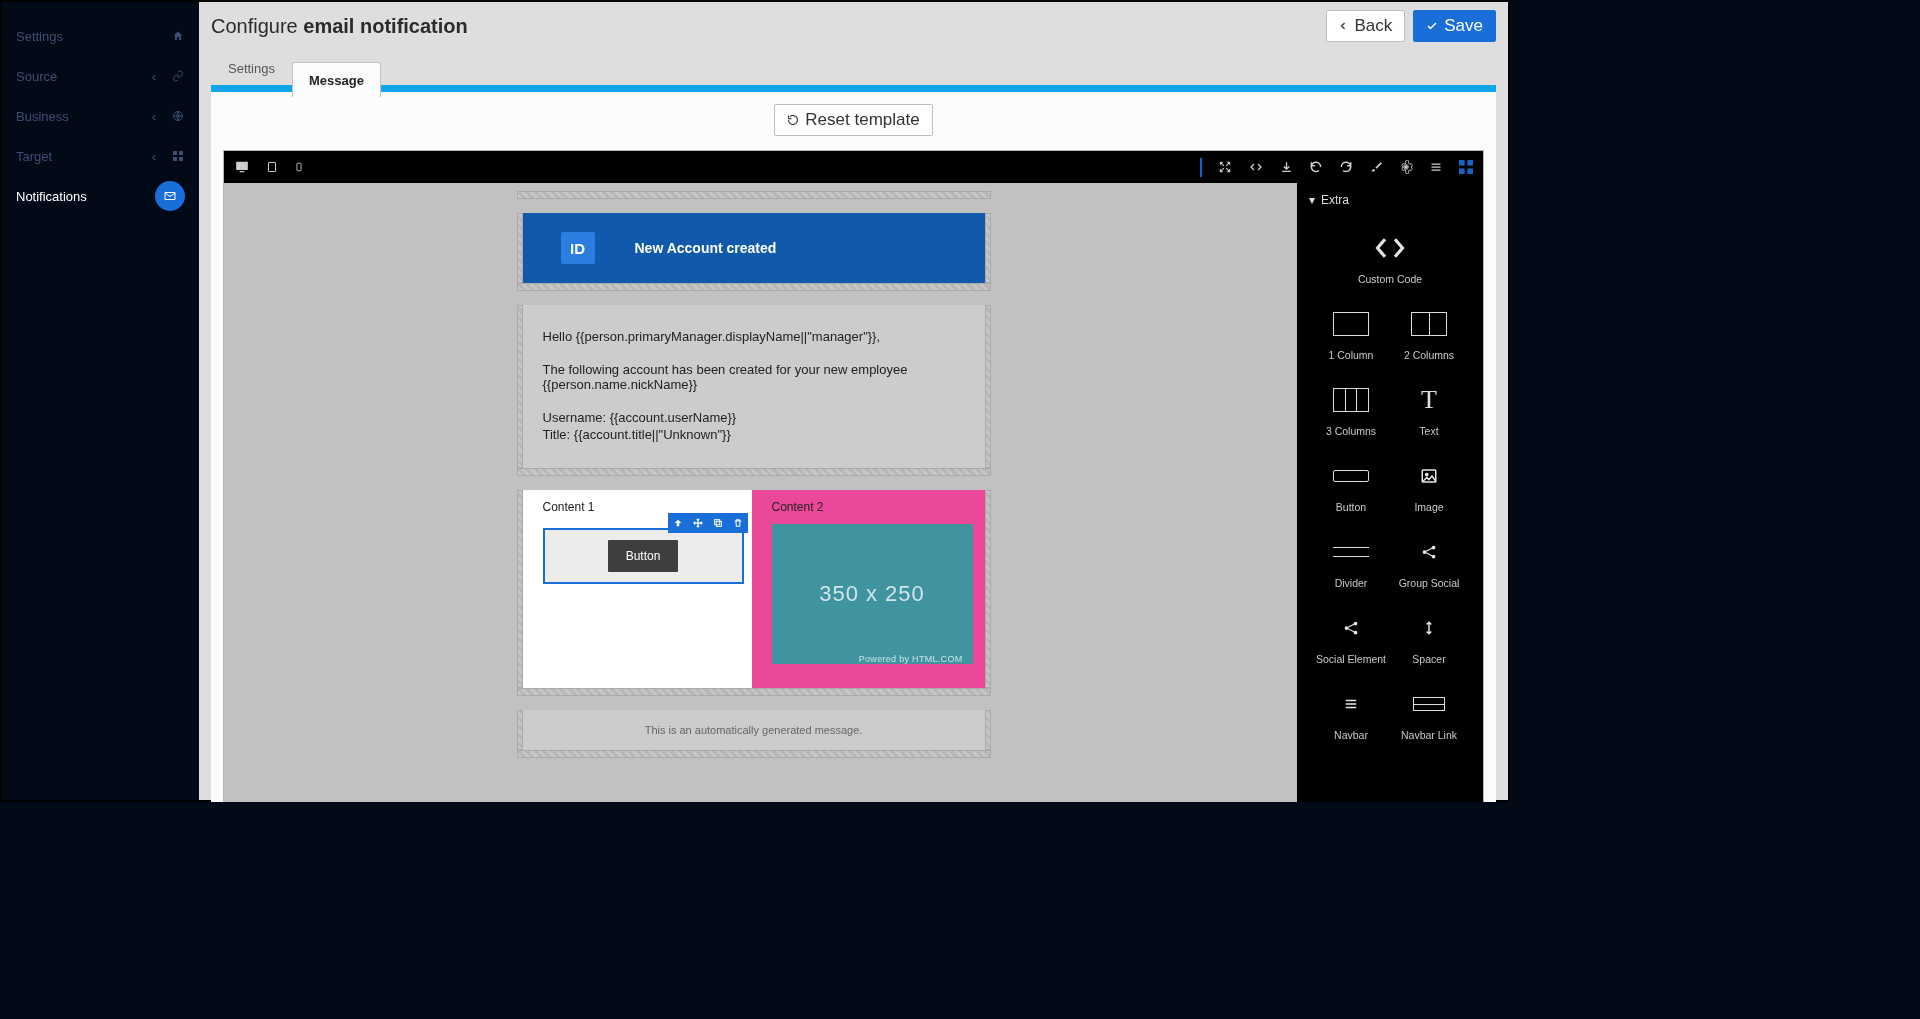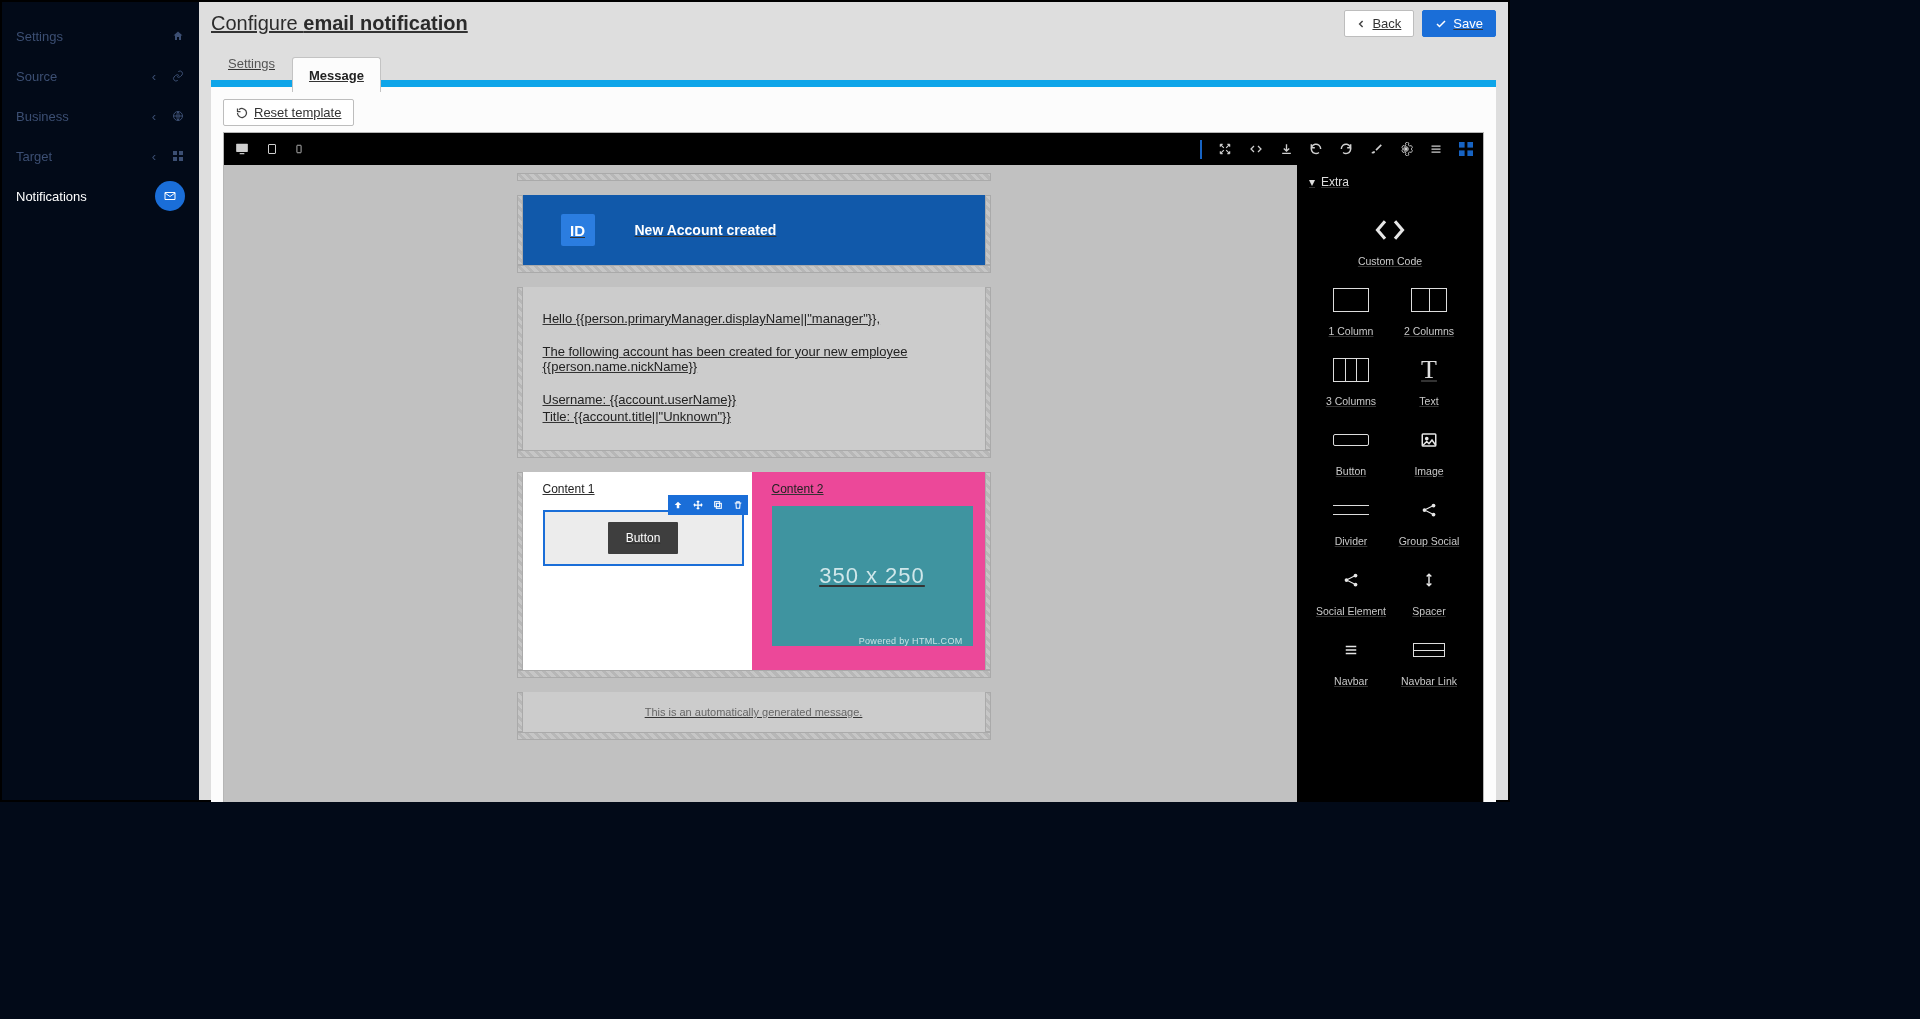--- a/index.html
+++ b/index.html
@@ -10,35 +10,35 @@
   
   .sidebar { width: 197px; background: #020a18; color: #3c4f73; flex-shrink: 0; padding-top: 14px; }
   .sidebar-item { display: flex; align-items: center; justify-content: space-between; padding: 0 14px; height: 40px; cursor: pointer; font-size: 13px; color: #3c4f73; }
   .sidebar-item.active { color: #fff; }
   .sidebar-item .label {}
   .sidebar-trail { display: flex; align-items: center; gap: 10px; }
   .icon-small { width: 14px; height: 14px; display: inline-flex; align-items: center; justify-content: center; }
   .icon-circle { width: 30px; height: 30px; border-radius: 50%; background: #1a6ed8; display: flex; align-items: center; justify-content: center; }
 
   
-  .main { flex: 1; background: #dedede; display: flex; flex-direction: column; position: relative; text-decoration: underline; }
+  .main { flex: 1; background: #dedede; display: flex; flex-direction: column; position: relative; }
   .header-bar { display: flex; align-items: center; justify-content: space-between; padding: 8px 12px 0 12px; background: #dedede; }
   .page-title { font-size: 20px; font-weight: 300; color: #2b2b2b; }
   .page-title .bold { font-weight: 600; }
   .header-btns { display: flex; gap: 8px; }
-  .btn { display: inline-flex; align-items: center; gap: 6px; border: 1px solid #bdbdbd; background: #fff; color: #333; padding: 5px 12px; font-size: 13px; border-radius: 2px; cursor: pointer; }
+  .btn { display: inline-flex; align-items: center; gap: 6px; border: 1px solid #bdbdbd; background: #fff; color: #333; padding: 5px 12px; font-size: 17px; border-radius: 2px; cursor: pointer; }
   .btn-primary { background: #1a6ed8; color: #fff; border-color: #1a6ed8; }
 
   .tabs { display: flex; border-bottom: 7px solid #0ea5e9; margin: 8px 12px 0 12px; }
   .tab { padding: 10px 16px 9px 16px; font-size: 13px; color: #555; cursor: pointer; border: 1px solid transparent; border-bottom: none; }
   .tab.active { background: #fcfcfc; border-color: #c3c3c3; font-weight: 600; color: #222; border-top-left-radius: 3px; border-top-right-radius: 3px; position: relative; top: 12px; }
 
   .tab-content { background: #fcfcfc; margin: 0 12px 12px 12px; flex: 1; padding: 12px; }
 
-  .reset-row { display: flex; justify-content: flex-start; margin-bottom: 6px; }
+  .reset-row { display: flex; justify-content: center; margin-bottom: 14px; }
 
   .editor-frame { border: 1px solid #b6b6b6; background: #000; }
 
   .editor-toolbar { display: flex; align-items: center; justify-content: space-between; background: #000; color: #e6e6e6; padding: 4px 10px; height: 32px; }
   .tb-left, .tb-right { display: flex; align-items: center; gap: 16px; font-size: 15px; }
   .tb-icon { cursor: pointer; opacity: 0.9; }
   .tb-icon.active { color: #1a6ed8; }
   .tb-outline { border: 1px solid #1a6ed8; width: 12px; height: 12px; }
 
   .editor-body { display: flex; background: #c1c1c1; }
@@ -75,21 +75,21 @@
   .btn-element { background: #3e3e3e; color: #fff; padding: 9px 18px; font-size: 12px; cursor: pointer; border-radius: 1px; }
 
   .placeholder-img { background: #3f94a0; color: #d0e7ea; height: 140px; display: flex; flex-direction: column; align-items: center; justify-content: center; font-size: 22px; font-weight: 300; letter-spacing: 1px; position: relative; }
   .placeholder-img .powered { position: absolute; bottom: 0; right: 10px; font-size: 9px; color: #c9e3e6; letter-spacing: 0.3px; }
 
   .email-footer { background: #ccc; color: #666; text-align: center; font-size: 11px; padding: 14px 0; }
 
   
   .side-panel { width: 186px; background: #000; color: #ddd; overflow-y: auto; }
   .panel-header { display: flex; align-items: center; gap: 6px; padding: 10px 12px; font-size: 12px; cursor: pointer; }
-  .panel-grid { display: grid; grid-template-columns: 1fr 1fr; gap: 18px 6px; padding: 16px 18px 20px 18px; }
+  .panel-grid { display: grid; grid-template-columns: 1fr 1fr; gap: 24px 6px; padding: 16px 18px 20px 18px; }
   .comp-item { display: flex; flex-direction: column; align-items: center; gap: 10px; cursor: grab; }
   .comp-icon { height: 30px; display: flex; align-items: center; justify-content: center; color: #e0e0e0; }
   .comp-label { font-size: 10.5px; color: #c9c9c9; text-align: center; }
 
   .col-box { border: 1.5px solid #ddd; width: 36px; height: 24px; display: flex; }
   .col-box div { flex: 1; border-right: 1.5px solid #ddd; }
   .col-box div:last-child { border-right: none; }
 
   svg { display: block; }
 </style>

